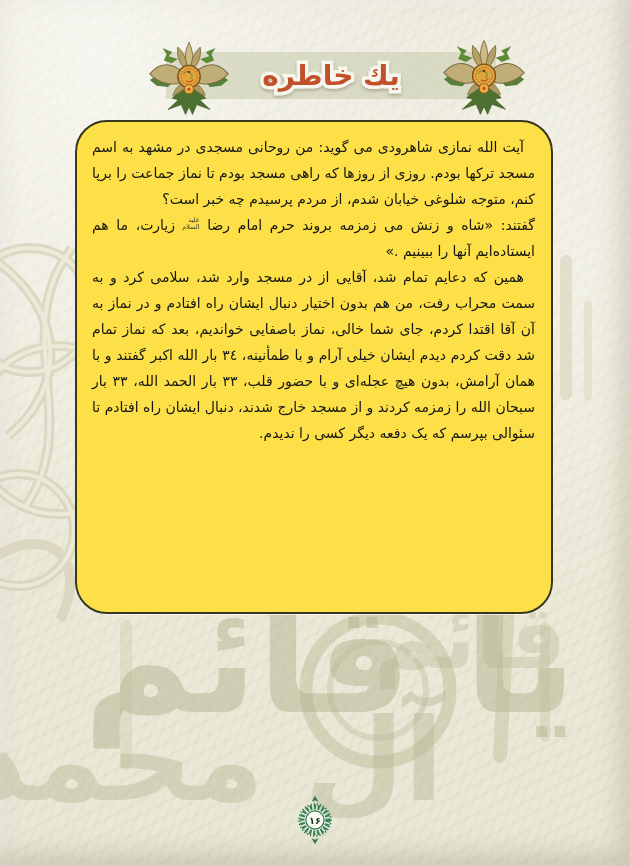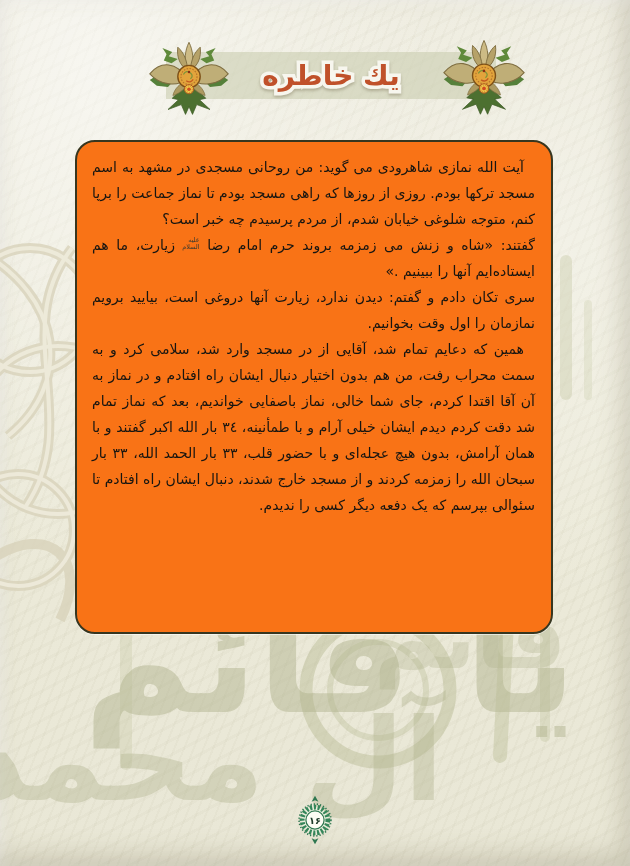--- a/index.html
+++ b/index.html
@@ -35,24 +35,24 @@
   .title-stroke{
     position:absolute;inset:0;color:#c0512a;
     -webkit-text-stroke:7px #f7f6ee;
   }
   .title-fill{position:relative;color:#c0512a;}
   .lotus{position:absolute;z-index:3;}
   .lotus.left{left:131px;top:38px;}
   .lotus.right{left:425px;top:36px;}
   
   .text-box{
-    position:absolute;left:75px;top:140px;width:478px;height:494px;z-index:2;
+    position:absolute;left:75px;top:120px;width:478px;height:494px;z-index:2;
     box-sizing:border-box;
-    background:#f97316;
-    border:2.5px solid #37361f;border-radius:20px;
+    background:#fde047;
+    border:2.5px solid #37361f;border-radius:32px;
     padding:12px 16px 10px 15px;
     box-shadow:0 1px 0 rgba(255,255,255,.6);
   }
   .text-box p{
     margin:0;
     font-size:14px;line-height:26px;color:#161511;
     text-align:justify;
     direction:rtl;
   }
   .text-box p.indent{text-indent:11px;}
@@ -156,21 +156,20 @@
     <div class="title-box">
       <span class="title-stroke">يك خاطره</span>
       <span class="title-fill">يك خاطره</span>
     </div>
   </div>
 </div>
 
 <main class="text-box">
   <p class="indent">آیت الله نمازی شاهرودی می گوید: من روحانی مسجدی در مشهد به اسم مسجد ترکها بودم. روزی از روزها که راهی مسجد بودم تا نماز جماعت را برپا کنم، متوجه شلوغی خیابان شدم، از مردم پرسیدم چه خبر است؟</p>
   <p><span>گفتند: «شاه و زنش می زمزمه بروند حرم امام رضا</span> <span class="honorific">علیه السلام</span> <span>زیارت، ما هم ایستاده‌ایم آنها را ببینیم .»</span></p>
-  <p>سری تکان دادم و گفتم: دیدن ندارد، زیارت آنها دروغی است، بیایید برویم نمازمان را اول وقت بخوانیم.</p>
   <p class="indent">همین که دعایم تمام شد، آقایی از در مسجد وارد شد، سلامی کرد و به سمت محراب رفت، من هم بدون اختیار دنبال ایشان راه افتادم و در نماز به آن آقا اقتدا کردم، جای شما خالی، نماز باصفایی خواندیم، بعد که نماز تمام شد دقت کردم دیدم ایشان خیلی آرام و با طمأنینه، ٣٤ بار الله اکبر گفتند و با همان آرامش، بدون هیچ عجله‌ای و با حضور قلب، ٣٣ بار الحمد الله، ٣٣ بار سبحان الله را زمزمه کردند و از مسجد خارج شدند، دنبال ایشان راه افتادم تا سئوالی بپرسم که یک دفعه دیگر کسی را ندیدم.</p>
 </main>
 
 <svg class="medallion" width="46" height="50" viewBox="0 0 60 66">
   <path d="M30 1 L34.5 9 L30 6.8 L25.5 9 Z" fill="#2e7750"></path>
   <path d="M30 65 L34.5 57 L30 59.2 L25.5 57 Z" fill="#2e7750"></path>
   <circle cx="30" cy="33" r="21" fill="none" stroke="#2e7750" stroke-width="2.2" stroke-dasharray="1.6 2.6"></circle>
   <circle cx="30" cy="33" r="17" fill="#eaf0de" stroke="#35865a" stroke-width="6.5" stroke-dasharray="3 2.2"></circle>
   <circle cx="30" cy="33" r="12" fill="#fcfcf4" stroke="#2e7750" stroke-width="1.6"></circle>
   <text x="30" y="38" text-anchor="middle" font-size="13" font-weight="bold" font-family="DejaVu Sans, sans-serif" fill="#1d3a28">۱۶</text>

